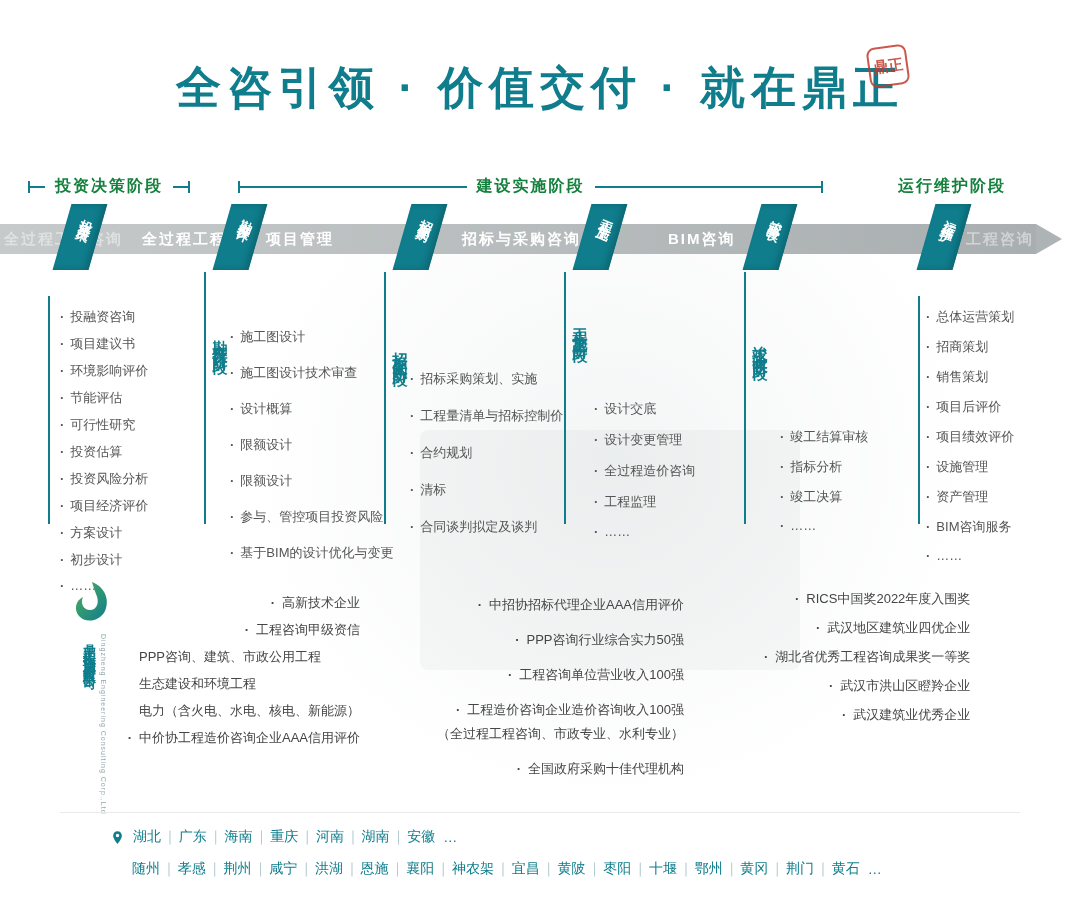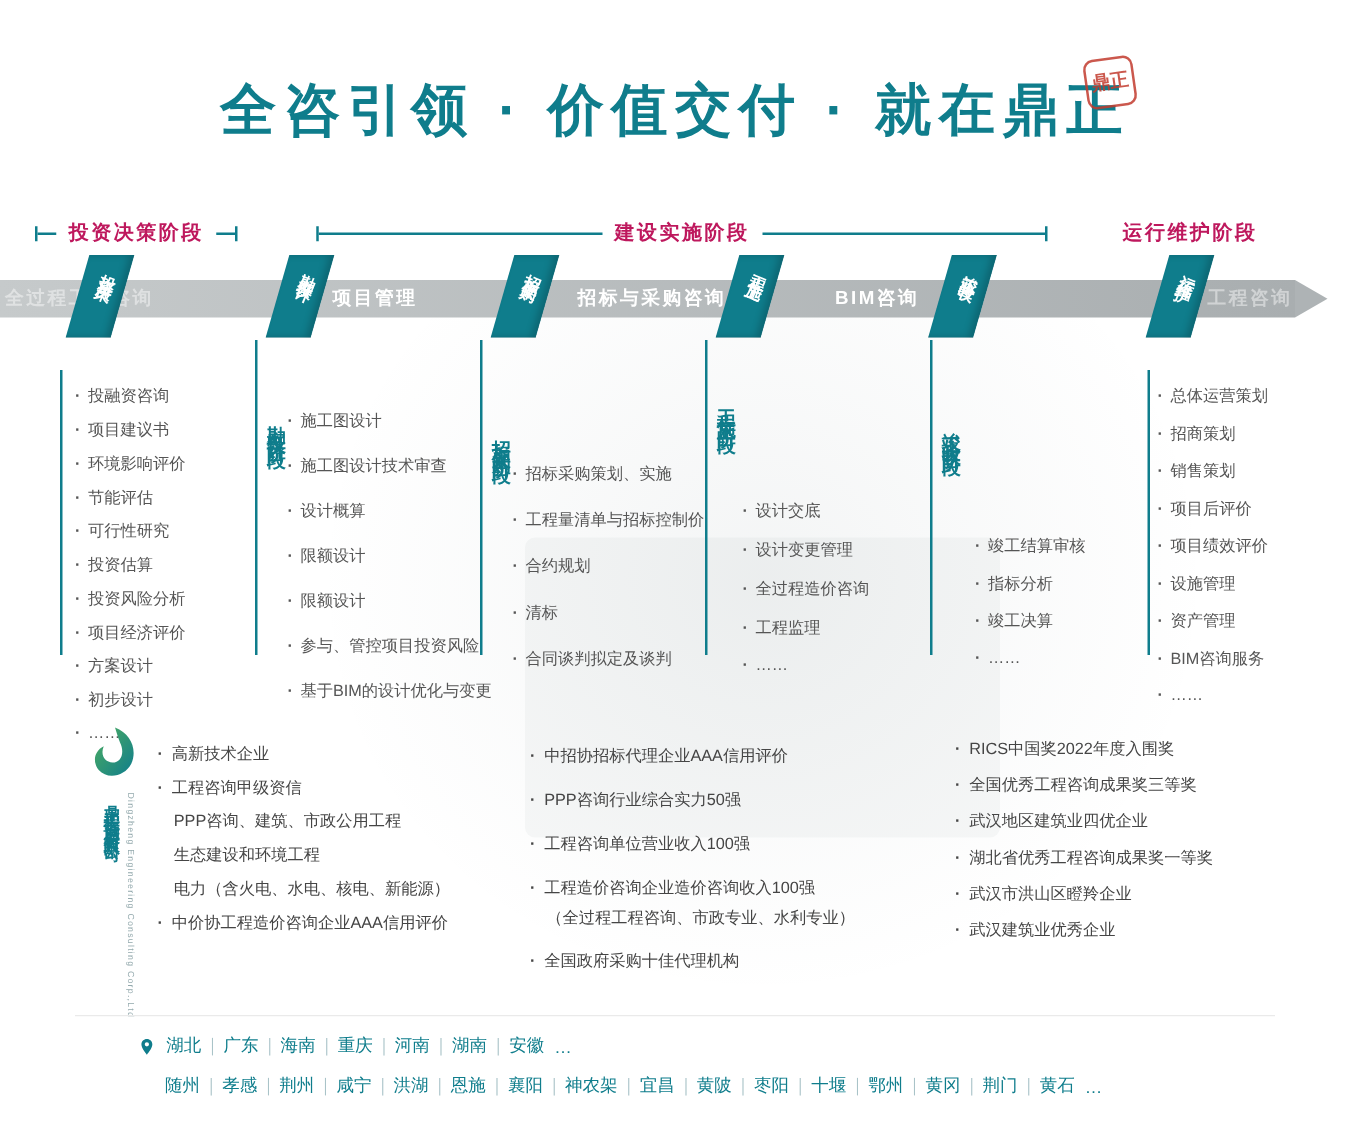--- a/index.html
+++ b/index.html
@@ -20,37 +20,37 @@
   
   .title { left:0; top:58px; width:1080px; text-align:center;
            font-size:45px; font-weight:bold; letter-spacing:6px; color:#0f7d8c; }
   .seal { left:868px; top:46px; width:40px; height:40px; border:2px solid #c23b2e;
           border-radius:8px; transform:rotate(-8deg); color:#c23b2e;
           display:flex; align-items:center; justify-content:center;
           font-size:15px; font-weight:bold; line-height:16px; text-align:center;
           opacity:0.85; }
 
   
-  .phase { top:176px; display:flex; align-items:center; color:#be185d; font-weight:bold; font-size:16px; }
+  .phase { top:176px; display:flex; align-items:center; color:#15803d; font-weight:bold; font-size:16px; }
   .phase .tick { width:2px; height:12px; background:#0f7d8c; }
   .phase .hline { flex:1; height:2px; background:#0f7d8c; }
   .phase .lbl { margin:0 10px; letter-spacing:2px; white-space:nowrap; }
   .phase-invest { left:28px;  width:162px; }
-  .phase-build  { left:238px; width:585px;margin-left:15px; }
+  .phase-build  { left:238px; width:585px; }
   .phase-operate{ left:888px; width:124px; }
 
   
   .band { left:0; top:224px; width:1036px; height:30px;
           background:linear-gradient(90deg,#c6cacb,#a9aeb0); }
   .band-arrow { left:1036px; top:224px; width:0; height:0;
           border-top:15px solid transparent; border-bottom:15px solid transparent;
           border-left:26px solid #aeb3b5; }
   .band-label { top:224px; height:30px; line-height:30px; color:#ffffff;
           font-weight:bold; font-size:15px; letter-spacing:2px; white-space:nowrap; }
-  .bl-full  { left:142px;margin-top:40px; }
+  .bl-full  { left:142px; }
   .bl-pm    { left:266px; }
   .bl-bid   { left:462px; }
   .bl-bim   { left:668px;text-align:right; }
   .band-faded { top:224px; height:30px; line-height:30px; font-weight:bold; font-size:15px;
           letter-spacing:2px; color:rgba(255,255,255,0.45); white-space:nowrap; }
   .bf-left  { left:4px; }
   .bf-right { left:966px; }
 
   
   .ribbon { position:absolute; top:204px; width:36px; height:66px; }
@@ -96,21 +96,21 @@
 
   
   .logo { left:72px; top:580px; }
   .cn-name { left:80px; top:634px; writing-mode:vertical-rl; color:#0f7d8c; font-weight:bold;
              font-size:13px; letter-spacing:3px; white-space:nowrap; }
   .en-name { left:100px; top:634px; writing-mode:vertical-rl; color:#93a9ad;
              font-size:7px; letter-spacing:1px; white-space:nowrap; }
 
   
   .honors { position:absolute; font-size:13px; color:#454545; }
-  .honors .item { white-space:nowrap; }
+  .honors .item { white-space:nowrap;text-align:right; }
   .honors .item::before { content:"·"; margin-right:7px; color:#454545; font-weight:bold; }
   .honors .sub { white-space:nowrap; padding-left:13px; }
   .hon-left  { left:126px; top:594px; } .hon-left  > div { margin-bottom:9px; }
   .hon-mid   { left:424px; top:596px; } .hon-mid   .item { margin-bottom:17px; }
                                         .hon-mid   .sub  { margin-top:-11px; margin-bottom:17px; }
   .hon-right { left:764px; top:590px; } .hon-right .item { margin-bottom:11px; }
 
   
   .divider { left:60px; top:812px; width:960px; height:1px; background:#eaeaea; }
   .loc-row { position:absolute; display:flex; align-items:center; color:#0f7d8c; font-size:14px; }
@@ -297,21 +297,20 @@
   <div class="item">PPP咨询行业综合实力50强</div>
   <div class="item">工程咨询单位营业收入100强</div>
   <div class="item">工程造价咨询企业造价咨询收入100强</div>
   <div class="sub">（全过程工程咨询、市政专业、水利专业）</div>
   <div class="item">全国政府采购十佳代理机构</div>
 </div>
 
 <div class="honors hon-right">
 
     <div class="item">RICS中国奖2022年度入围奖</div>
-    <div class="item">全国优秀工程咨询成果奖三等奖</div>
     <div class="item">武汉地区建筑业四优企业</div>
     <div class="item">湖北省优秀工程咨询成果奖一等奖</div>
     <div class="item">武汉市洪山区瞪羚企业</div>
     <div class="item">武汉建筑业优秀企业</div>
   </div>
 
 <div class="abs divider"></div>
 
 <div class="loc-row loc-provinces">
   <span class="pin">

